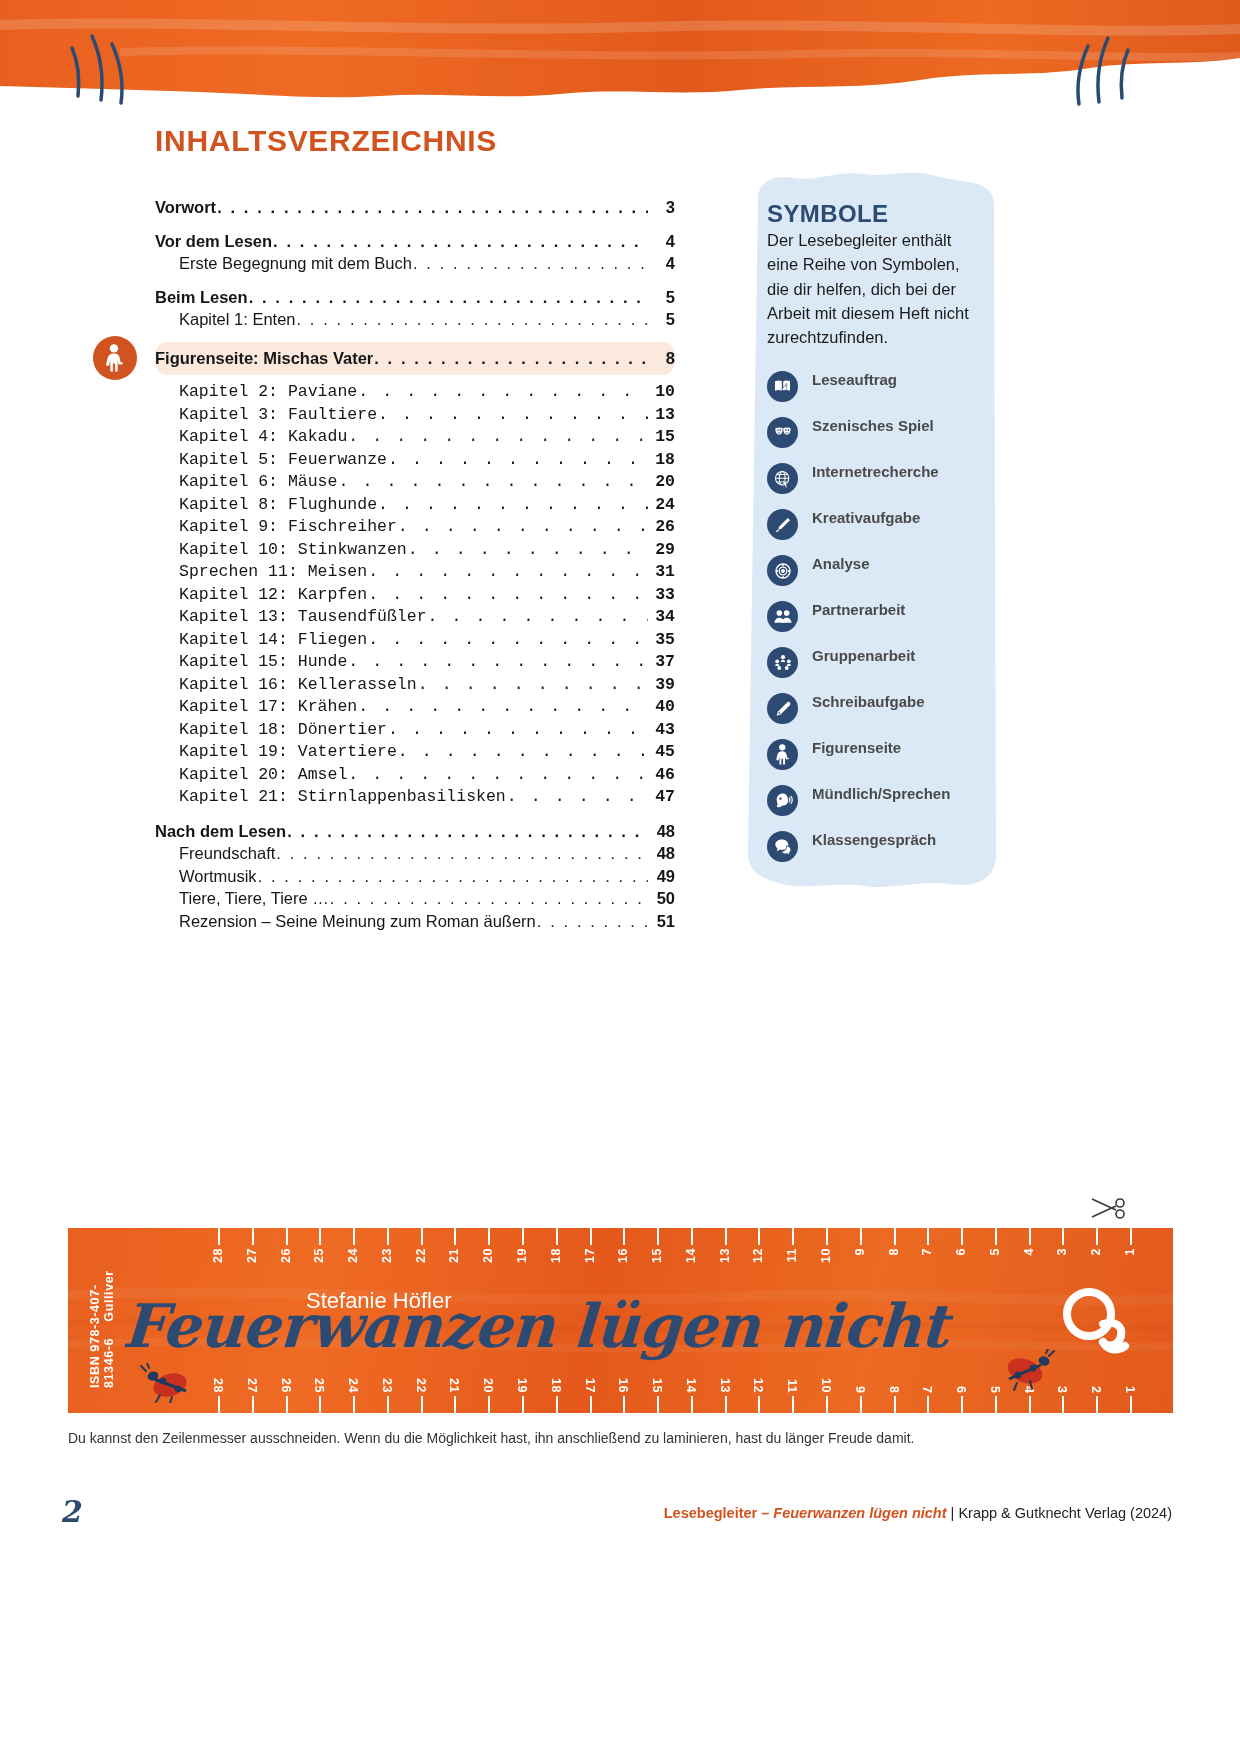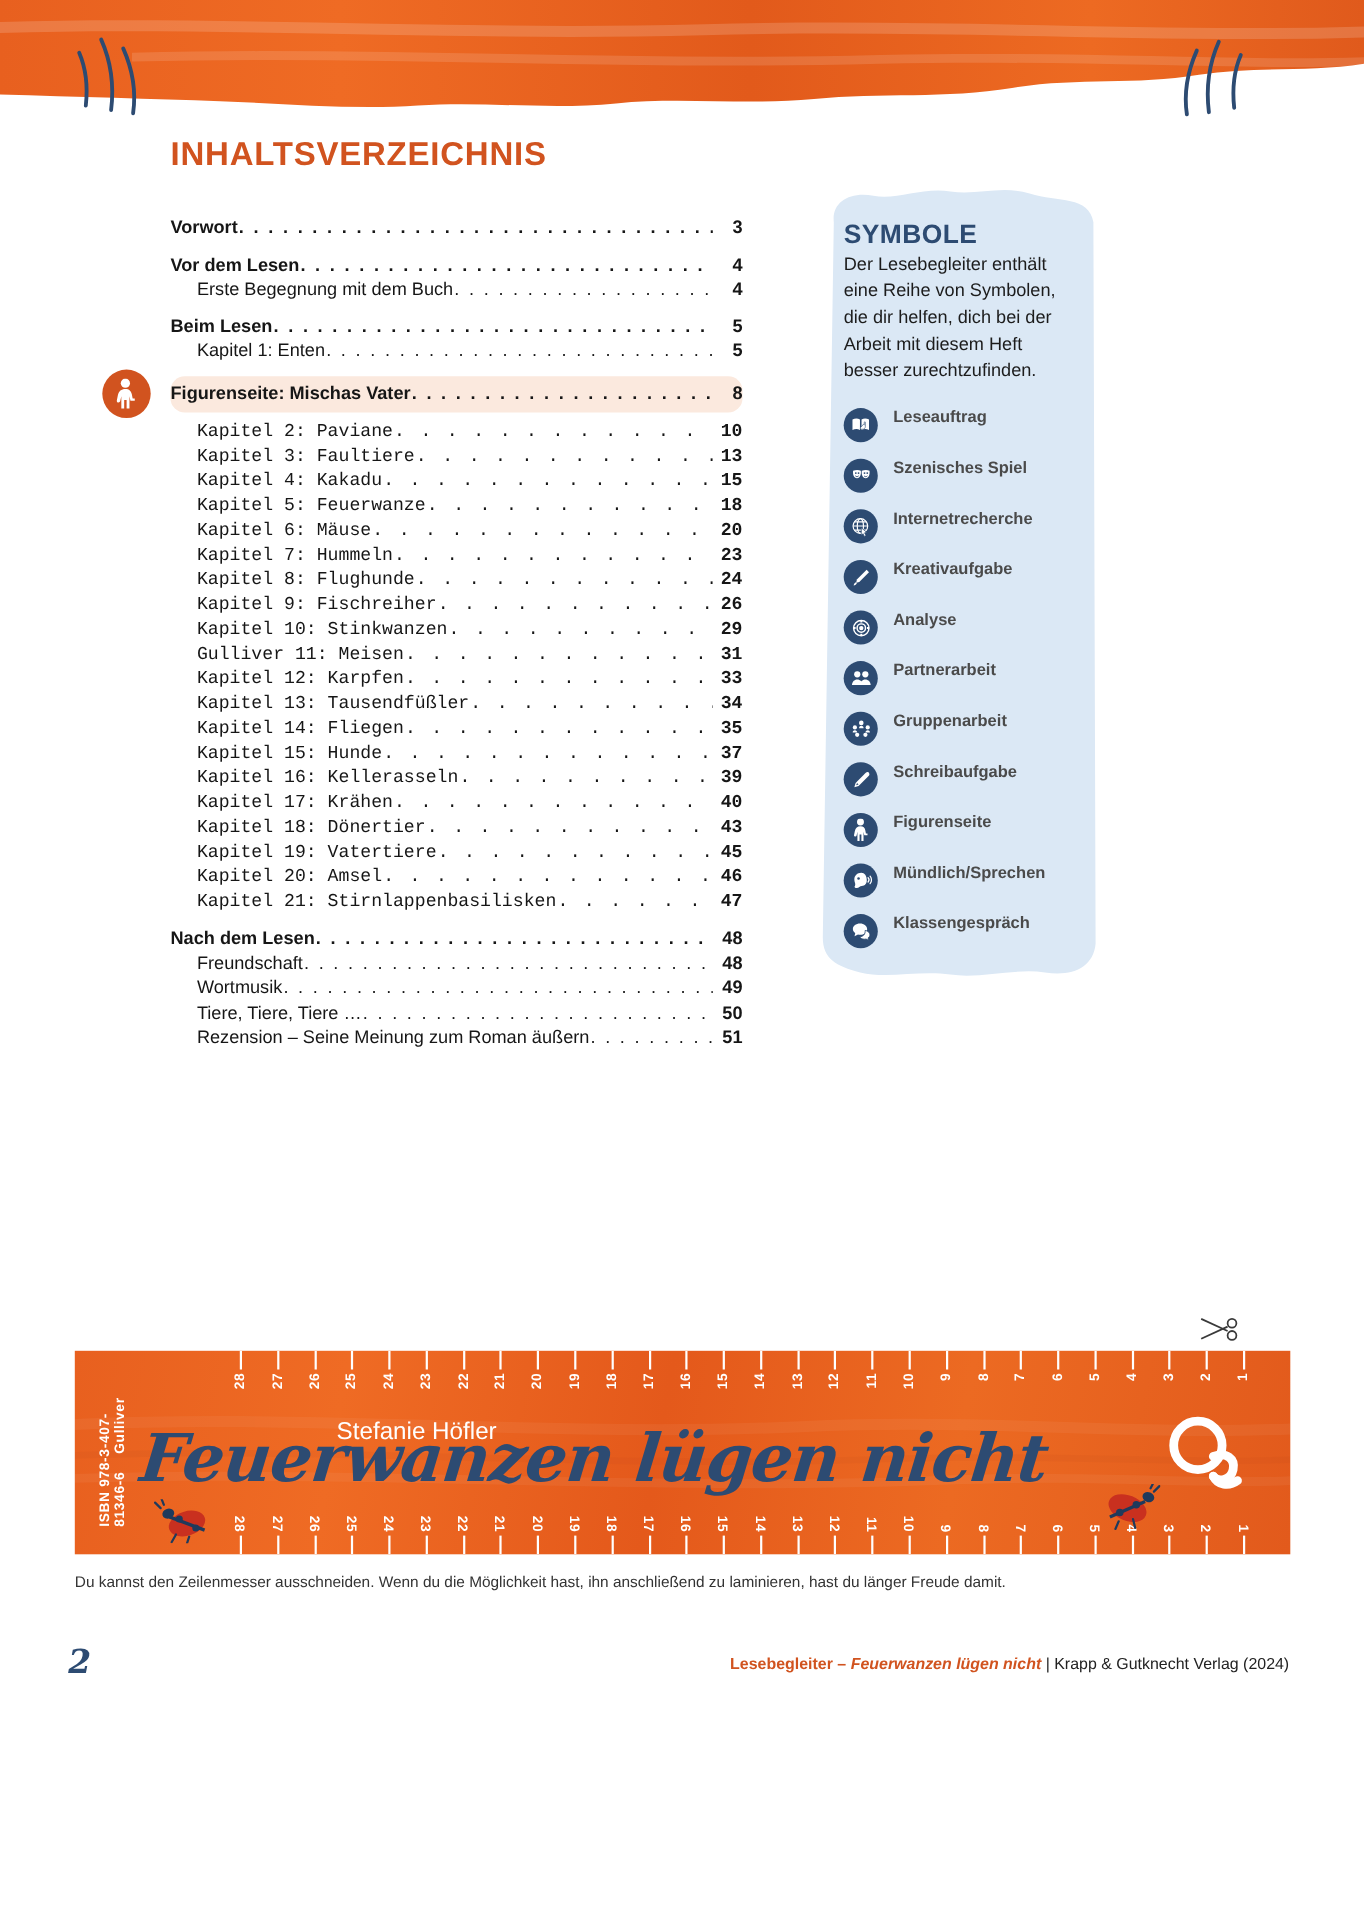--- a/index.html
+++ b/index.html
@@ -335,41 +335,36 @@
         <span class="lbl">Kapitel 5: Feuerwanze</span>
         <span class="leader"></span>
         <span class="pg">18</span>
       </div>
       <div class="toc-row lvl2">
         <span class="lbl">Kapitel 6: Mäuse</span>
         <span class="leader"></span>
         <span class="pg">20</span>
       </div>
       <div class="toc-row lvl2">
-        <span class="lbl">Kapitel 7: Hummeln</span>
-        <span class="leader"></span>
-        <span class="pg">23</span>
-      </div>
-      <div class="toc-row lvl2">
         <span class="lbl">Kapitel 8: Flughunde</span>
         <span class="leader"></span>
         <span class="pg">24</span>
       </div>
       <div class="toc-row lvl2">
         <span class="lbl">Kapitel 9: Fischreiher</span>
         <span class="leader"></span>
         <span class="pg">26</span>
       </div>
       <div class="toc-row lvl2">
         <span class="lbl">Kapitel 10: Stinkwanzen</span>
         <span class="leader"></span>
         <span class="pg">29</span>
       </div>
       <div class="toc-row lvl2">
-        <span class="lbl">Gulliver 11: Meisen</span>
+        <span class="lbl">Sprechen 11: Meisen</span>
         <span class="leader"></span>
         <span class="pg">31</span>
       </div>
       <div class="toc-row lvl2">
         <span class="lbl">Kapitel 12: Karpfen</span>
         <span class="leader"></span>
         <span class="pg">33</span>
       </div>
       <div class="toc-row lvl2">
         <span class="lbl">Kapitel 13: Tausendfüßler</span>
@@ -445,21 +440,21 @@
       </div>
     </div>
 </div>
 
 <div class="sym-panel">
   <svg class="sym-bg" viewBox="0 0 258 722" preserveAspectRatio="none" xmlns="http://www.w3.org/2000/svg">
     <path fill="#dbe8f5" d="M16,34 C14,16 30,6 52,10 C74,14 96,2 122,6 C146,10 168,0 194,8 C220,16 248,10 252,34 L254,690 C252,712 232,720 208,716 C180,712 150,722 122,718 C94,714 64,722 40,716 C18,710 6,704 6,684 Z"></path>
   </svg>
   <div class="sym-inner">
     <div class="sym-title">SYMBOLE</div>
-    <div class="sym-desc">Der Lesebegleiter enthält eine Reihe von Symbolen, die dir helfen, dich bei der Arbeit mit diesem Heft besser zurechtzufinden.</div>
+    <div class="sym-desc">Der Lesebegleiter enthält eine Reihe von Symbolen, die dir helfen, dich bei der Arbeit mit diesem Heft nicht zurechtzufinden.</div>
     <div class="sym-list" id="sym-list">
         <div class="sym-item">
           <div class="sym-ico">
             <svg width="19" height="19" viewBox="0 0 24 24" fill="#fff">
               <path d="M2.5 5.5c3-1.6 6-1.6 8.6 0v12c-2.6-1.6-5.6-1.6-8.6 0z"></path>
               <path d="M21.5 5.5c-3-1.6-6-1.6-8.6 0v12c2.6-1.6 5.6-1.6 8.6 0z"></path>
               <path d="M14 12.5c0-1 .8-1.6 1.5-1.2l.6.4v-3c0-.7 1.2-.7 1.2 0v4.6c0 2-1 3.4-2.8 3.4h-1.6c-1 0-1.6-.6-1.6-1.5z" fill="#fff" stroke="#2d4b72" stroke-width=".7"></path>
             </svg>
           </div>
           <div class="sym-lbl">Leseauftrag</div>

